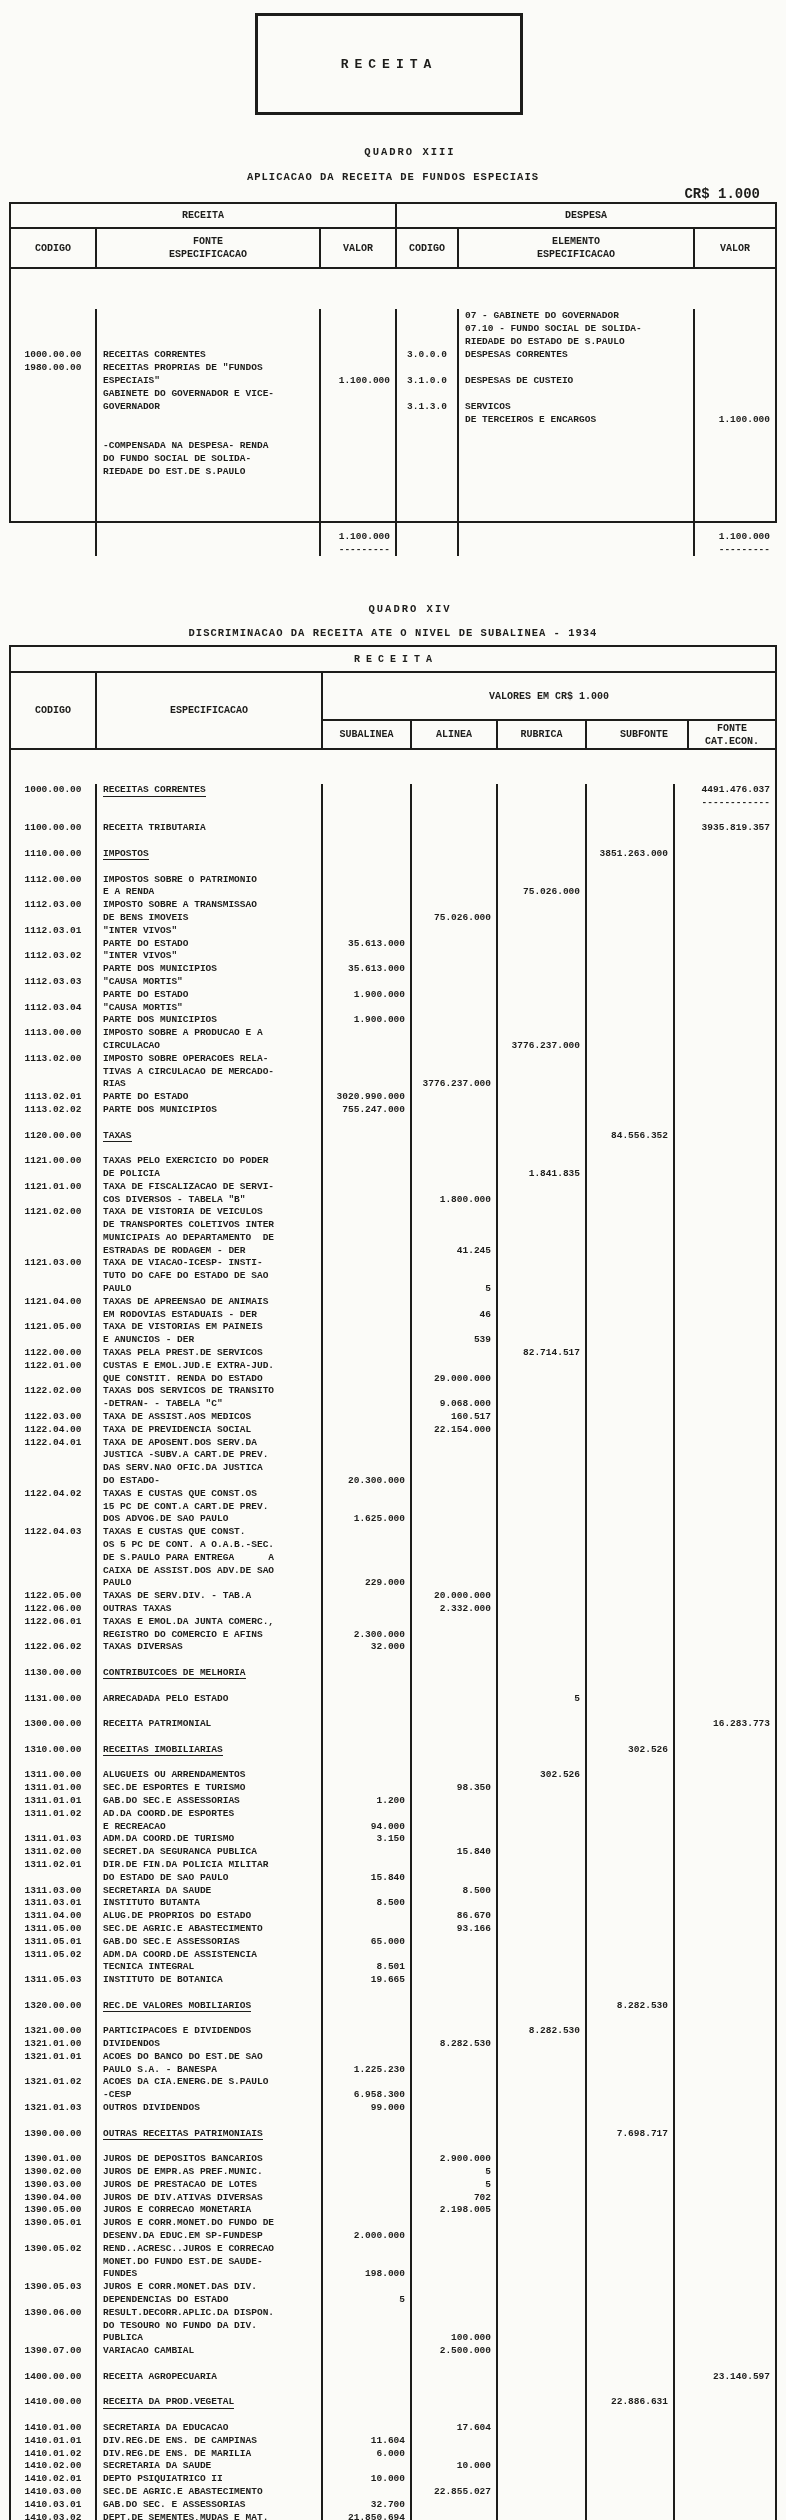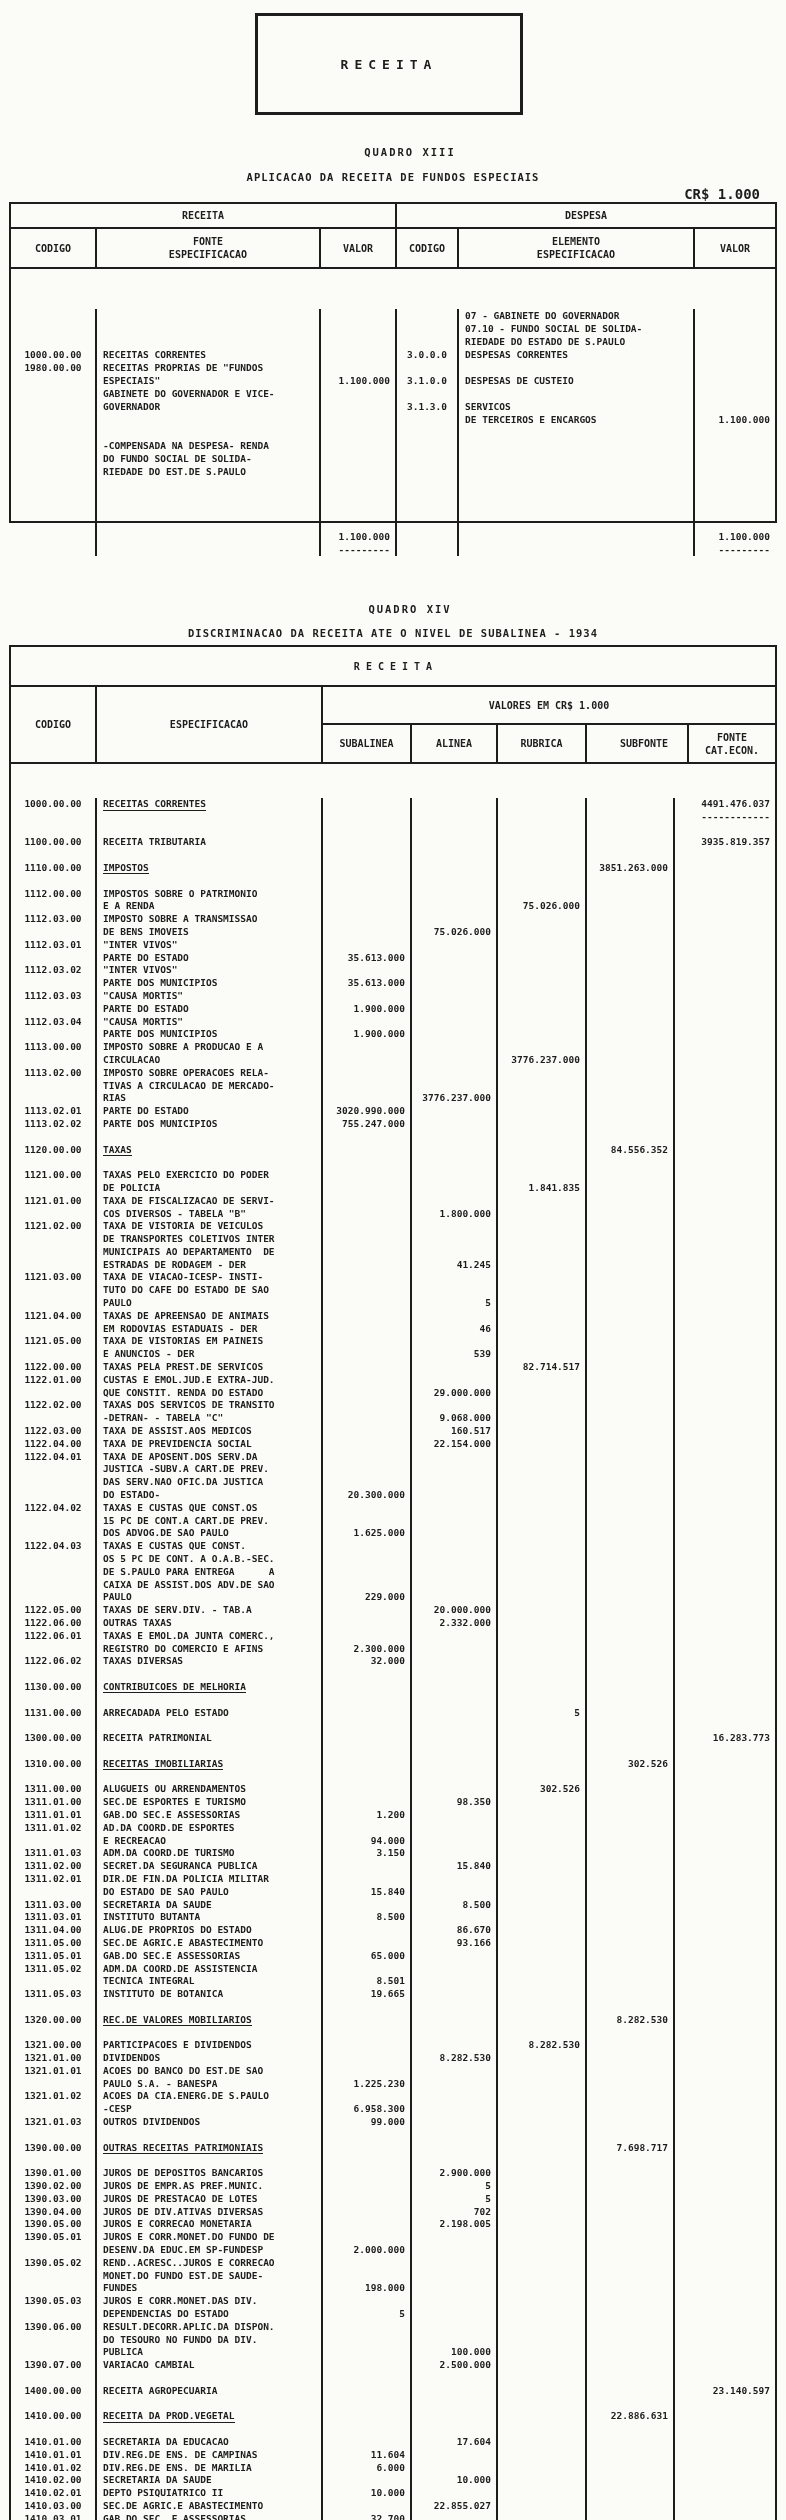--- a/index.html
+++ b/index.html
@@ -7,21 +7,21 @@
   .page {
     position: relative;
     width: 786px; height: 2520px;
     background: #fbfbf8;
     color: #1d1d1b;
     font-family: "DejaVu Sans Mono", "Liberation Mono", monospace;
     font-weight: 700;
     overflow: hidden;
     margin: 0 auto;
   }
-  .abs { position: absolute; }
+  .abs { position: absolute; font-family: Liberation Mono, monospace; }
   
   .title-box {
     left: 255px; top: 13px; width: 268px; height: 102px;
     border: 3px solid #1d1d1b;
     display: flex; align-items: center; justify-content: center;
   }
   .title-box span { font-size: 13px; letter-spacing: 6px; }
   
   .q-title  { left: 0; width: 786px; text-align: center; font-size: 10.5px; letter-spacing: 2px; padding-left: 34px; }
   .q-sub    { left: 0; width: 786px; text-align: center; font-size: 10.5px; letter-spacing: 1px; }
@@ -38,26 +38,26 @@
   .hlabel { display:flex; flex-direction:column; align-items:center; justify-content:center;
             font-size: 10px; text-align:center; line-height: 13px; }
   
   #t1 { left: 9px; top: 202px; width: 768px; height: 321px; }
   #t1-groups { display: grid; grid-template-columns: 386px auto; height: 25px; }
   #t1-heads  { display: grid; grid-template-columns: 86px 224px 76px 62px 236px auto; height: 40px; }
   #t1-body   { display: grid; grid-template-columns: 86px 224px 76px 62px 236px auto;
                grid-auto-rows: 13px; padding-top: 8px; height: 250px; line-height: 13px; margin-top: 32px; }
   
   #t2 { left: 9px; top: 645px; width: 768px; height: 1875px; border-bottom: none; }
-  #t2-receita { height: 40px; }
+  #t2-receita { height: 26px; }
   #t2-sub  { display: flex; height: 77px; }
   .t2-colcodigo { width: 86px; }
   .t2-colspec   { width: 226px; }
   .t2-right { flex: 1; display: flex; flex-direction: column; }
-  .t2-valores { height: 38px; }
+  .t2-valores { height: 48px; }
   .t2-labels { flex: 1; display: flex; }
   .t2-l1 { width: 89px; } .t2-l2 { width: 86px; } .t2-l3 { width: 89px; }
   .t2-l4 { width: 88px; margin-left: 14px; } .t2-l5 { flex: 1; }
   #t2-body { display: grid; grid-template-columns: 86px 226px 89px 86px 89px 88px auto;
              grid-auto-rows: 12.8px; padding-top: 34px; line-height: 12.8px;
              height: 1772px; overflow: hidden; }
 </style>
 </head>
 <body>
 

